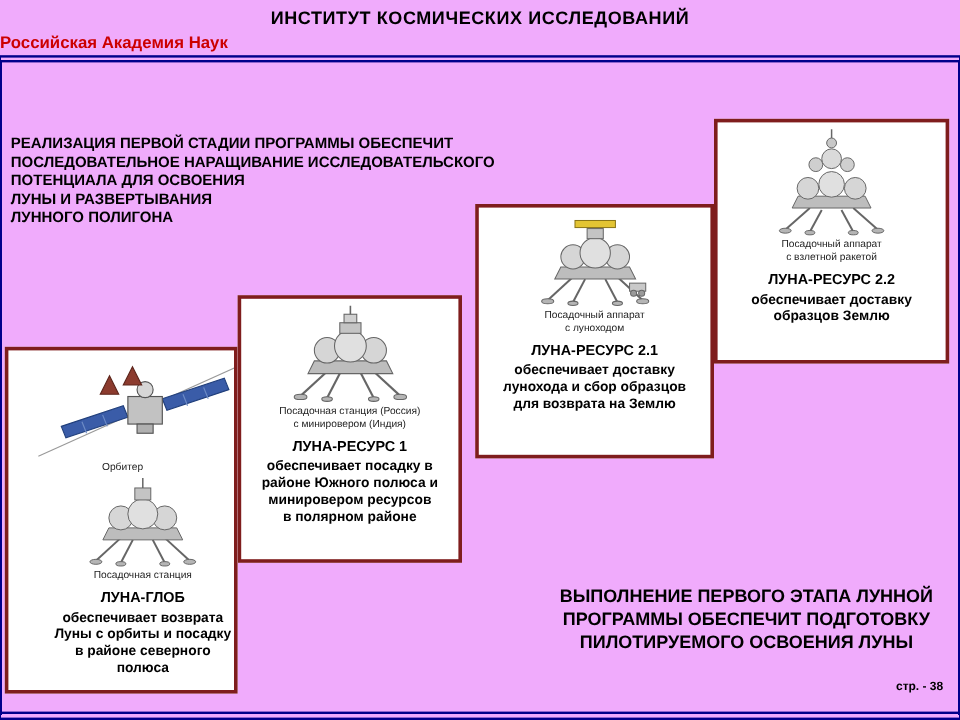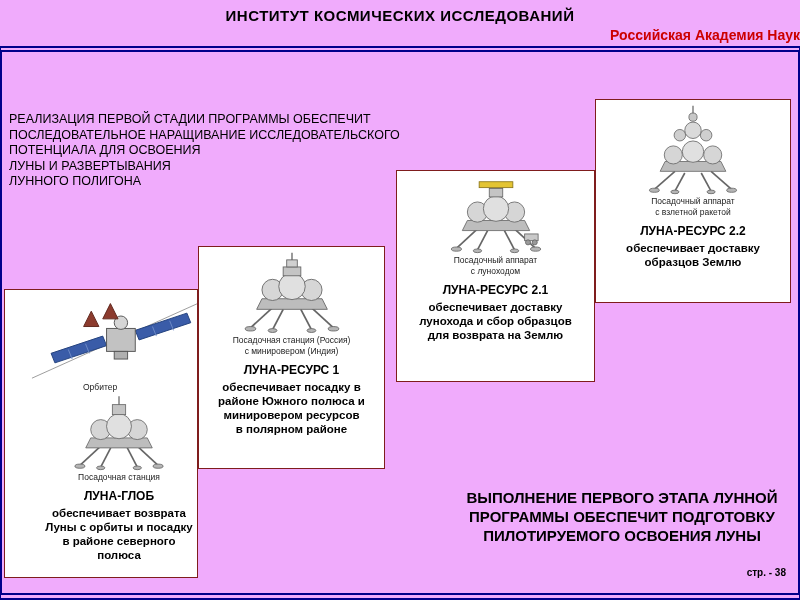--- a/index.html
+++ b/index.html
@@ -2,33 +2,33 @@
 <html><head>
 <meta charset="utf-8">
 <style>
   * { margin:0; padding:0; box-sizing:border-box; }
   html,body { background:#ffffff; }
   body { font-family:"Liberation Sans", sans-serif; color:#000; }
   .slide { position:relative; width:800px; height:600px; background:#f0abfc; overflow:hidden; }
 
   .header-title { position:absolute; top:7px; left:0; width:100%; text-align:center;
     font-size:15px; font-weight:bold; letter-spacing:.5px; color:#000; }
-  .header-subtitle { position:absolute; top:27px; left:0; width:100%; text-align:right;
+  .header-subtitle { position:absolute; top:27px; left:0; width:100%; text-align:left;
     font-size:14px; font-weight:bold; color:#cc0000; }
 
   .frame { position:absolute; left:0; right:0; top:46px; bottom:0;
     border-top:6px double #00008b;
     border-left:2px solid #00008b;
     border-right:2px solid #00008b;
     border-bottom:7px double #00008b; }
 
   .intro { position:absolute; left:9px; top:112px; width:404px;
-    font-size:12.5px; font-weight:normal; line-height:15.5px; white-space:pre-line; }
+    font-size:12.5px; font-weight:bold; line-height:15.5px; white-space:pre-line; }
 
-  .stage { position:absolute; background:#fff; border:1px solid #7f1d1d;
+  .stage { position:absolute; background:#fff; border:3px solid #7f1d1d;
     display:flex; flex-direction:column; align-items:center; overflow:hidden; }
   .stage-1 { left:4px;  top:289px; width:194px; height:289px;padding-left:36px; }
   .stage-2 { left:198px; top:246px; width:187px; height:223px; }
   .stage-3 { left:396px; top:170px; width:199px; height:212px; }
   .stage-4 { left:595px; top:99px;  width:196px; height:204px; }
 
   .caption { font-size:8.5px; color:#222; text-align:center; line-height:10.5px;
     white-space:pre-line; }
   .caption-left { align-self:flex-start; margin-left:42px; }
   .stage-title { font-size:12px; font-weight:bold; margin-top:7px; text-align:right; }

